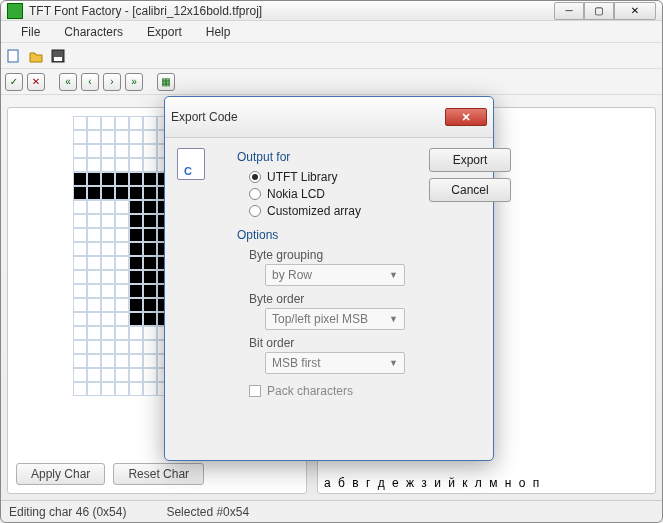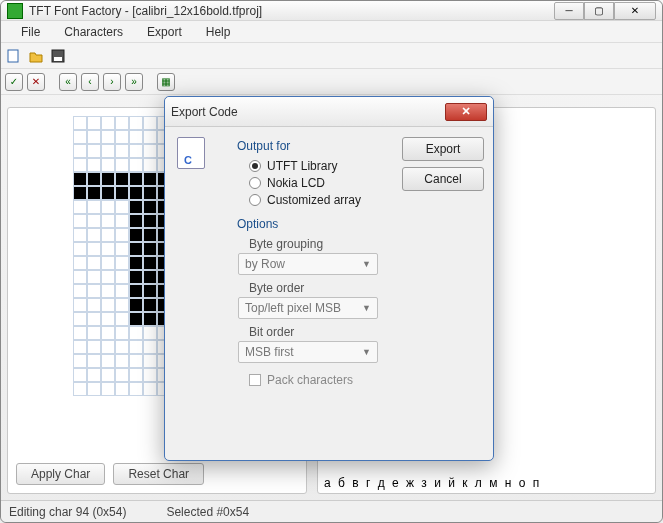--- a/index.html
+++ b/index.html
@@ -36,33 +36,33 @@
 
 .btn-row { padding: 8px; display: flex; gap: 8px; }
 .small-btn { padding: 3px 14px; border: 1px solid #b0b0b0; background: linear-gradient(#fbfbfb,#e6e6e6); border-radius: 3px; color: #444; }
 
 .preview-panel { flex: 1; border: 1px solid #c8c8c8; background: #fff; border-radius: 3px; padding: 6px; font-family: monospace; font-size: 14px; line-height: 22px; letter-spacing: 2px; color: #000; overflow: hidden; }
 
 .statusbar { position: absolute; bottom: 0; left: 0; right: 0; height: 22px; background: #f0f0f0; border-top: 1px solid #ccc; display: flex; align-items: center; padding: 0 8px; gap: 40px; color: #444; border-radius: 0 0 6px 6px; }
 
 
 .dialog { position: absolute; left: 163px; top: 95px; width: 330px; height: 365px; background: #f0f0f0; border: 1px solid #4574b6; border-radius: 5px; box-shadow: 0 6px 24px rgba(0,0,0,0.35); }
-.dlg-title { height: 30px; background: linear-gradient(#fdfdfd,#e9e9e9); border-radius: 5px 5px 0 0; display: flex; align-items: center; padding: 0 6px; border-bottom: 1px solid #ccc; }
+.dlg-title { height: 41px; background: linear-gradient(#fdfdfd,#e9e9e9); border-radius: 5px 5px 0 0; display: flex; align-items: center; padding: 0 6px; border-bottom: 1px solid #ccc; }
 .dlg-title .txt { flex: 1; color: #333; }
 .dlg-close { width: 42px; height: 18px; background: linear-gradient(#e47a6f,#c23a2d); border: 1px solid #962a20; border-radius: 2px; display: flex; align-items: center; justify-content: center; color: #fff; font-weight: bold; font-size: 11px; }
 .dlg-body { padding: 10px 12px; display: grid; grid-template-columns: 36px 1fr 82px; gap: 24px; }
 .dlg-icon { width: 28px; height: 32px; background: #fff; border: 1px solid #88a; border-radius: 2px; position: relative; }
 .dlg-icon::after { content: "C"; position: absolute; bottom: 2px; left: 6px; color: #36c; font-weight: bold; font-size: 11px; }
 .dlg-main { }
 .group-h { color: #1a4e8a; margin: 2px 0 6px; }
 .radio-row { display: flex; align-items: center; gap: 6px; margin: 3px 0 3px 12px; color: #222; }
 .radio { width: 12px; height: 12px; border: 1px solid #888; border-radius: 50%; background: #fff; display: inline-block; position: relative; }
 .radio.sel::after { content: ""; position: absolute; left: 2px; top: 2px; width: 6px; height: 6px; border-radius: 50%; background: #2a2a2a; }
 .field-label { color: #555; margin: 6px 0 2px 12px; }
-.combo { margin-left: 1px; width: 140px; height: 22px; border: 1px solid #c0c0c0; background: #f8f8f8; display: flex; align-items: center; justify-content: space-between; padding: 0 6px; color: #777; border-radius: 2px; }
+.combo { margin-left: 28px; width: 140px; height: 22px; border: 1px solid #c0c0c0; background: #f8f8f8; display: flex; align-items: center; justify-content: space-between; padding: 0 6px; color: #777; border-radius: 2px; }
 .combo .arrow { font-size: 9px; color: #777; }
 .check-row { display: flex; align-items: center; gap: 6px; margin: 10px 0 0 12px; color: #888; }
 .chk { width: 12px; height: 12px; border: 1px solid #aaa; background: #fff; }
 .dlg-btns { display: flex; flex-direction: column; gap: 6px; }
 .dlg-btn { height: 24px; border: 1px solid #9a9a9a; background: linear-gradient(#f8f8f8,#e2e2e2); border-radius: 3px; display: flex; align-items: center; justify-content: center; color: #222; }
 </style>
 </head>
 <body>
 
 <div class="window">
@@ -386,21 +386,21 @@
           <div>  Š   S š   s</div>
           <div>Й К Л М Н О П</div>
           <div>Ъ Ы Ь Э Ю Я</div>
         </div>
       <div style="margin-top:6px">а б в г д е ж з и й к л м н о п</div>
     </div>
 
   </div>
 
   <div class="statusbar">
-    <span>Editing char 94 (0x54)</span>
+    <span>Editing char 46 (0x54)</span>
     <span>Selected #0x54</span>
   </div>
 
   <div class="dialog">
     <div class="dlg-title">
       <div class="txt">Export Code</div>
       <div class="dlg-close">✕</div>
     </div>
     <div class="dlg-body">
       <div>

